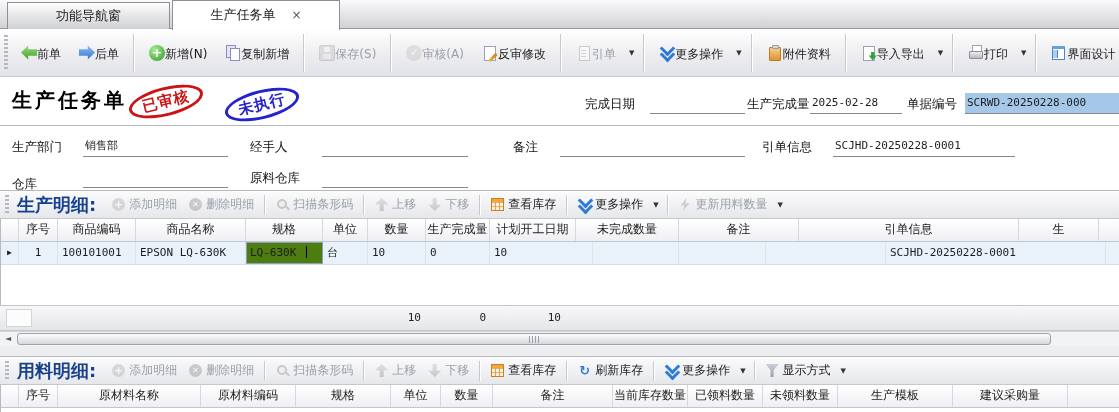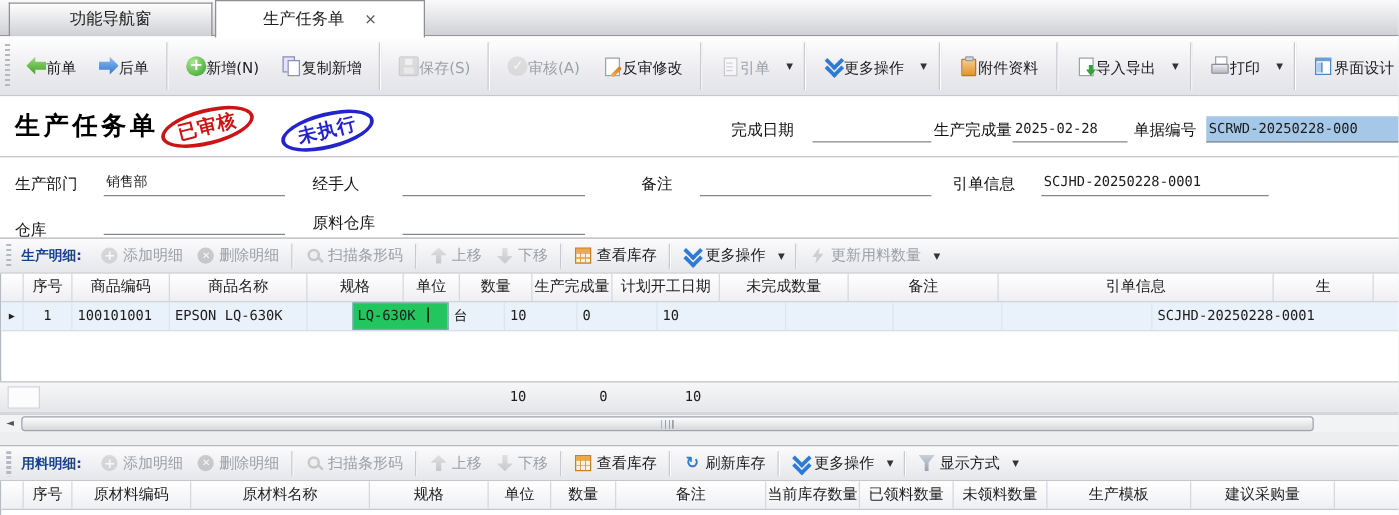--- a/index.html
+++ b/index.html
@@ -79,33 +79,33 @@
   .flabel{position:absolute;font-size:12.5px;color:#111;white-space:nowrap;}
   .fline{position:absolute;height:21px;line-height:20px;border-bottom:1px solid #85878c;font-size:11px;box-sizing:border-box;padding:0 2px;white-space:nowrap;overflow:hidden;}
   .hl{background:#a6c8e8;}
   .mono{font-family:"DejaVu Sans Mono","Liberation Mono",monospace;}
 
   
   .formarea{position:absolute;top:126px;left:0;width:100%;height:64px;background:#fff;}
 
   
   .secbar{position:absolute;left:0;width:100%;height:29px;background:linear-gradient(180deg,#fbfbfc,#e6e7eb);border-top:1px solid #b6bac0;border-bottom:1px solid #c5c7cd;display:flex;align-items:center;box-sizing:border-box;padding-left:3px;}
-  .sectitle{font-weight:bold;color:#17418c;font-size:11px;margin:0 10px 0 4px;white-space:nowrap;}
+  .sectitle{font-weight:bold;color:#17418c;font-size:18px;margin:0 10px 0 4px;white-space:nowrap;}
   .bbtn{display:flex;align-items:center;padding:2px 6px;white-space:nowrap;}
 
   
   .grid{position:absolute;left:0;width:100%;background:#fff;overflow:hidden;border-left:1px solid #b6bac2;box-sizing:border-box;}
   .gh-row{display:flex;height:22px;background:linear-gradient(180deg,#ffffff,#efeff3);border-bottom:1px solid #c2c6ce;}
   .gh-cell{flex:none;box-sizing:border-box;border-right:1px solid #d6d8de;text-align:center;font-size:12px;line-height:21px;overflow:hidden;white-space:nowrap;}
   .g-row{display:flex;height:22px;background:#e9f2fb;border-bottom:1px solid #d4dee8;}
   .g-cell{flex:none;box-sizing:border-box;border-right:1px solid #dde4ec;font-family:"DejaVu Sans Mono","Liberation Mono",monospace;font-size:11px;line-height:21px;padding:0 4px;overflow:hidden;white-space:nowrap;}
   .c-center{text-align:center;}
   .mkcell{display:flex;align-items:center;justify-content:center;padding:0;}
   .marker{font-size:8px;color:#222;line-height:1;}
-  .editing{background:#22c55e;outline:1px solid #8aa0b8;outline-offset:-1px;margin-left:36px;}
+  .editing{background:#4d7c0f;outline:1px solid #8aa0b8;outline-offset:-1px;}
   .caret{display:inline-block;width:1px;height:12px;background:#000;margin-left:10px;vertical-align:-2px;}
 
   
   .sumrow{position:absolute;top:305px;height:26px;width:100%;background:linear-gradient(180deg,#f7f7f8,#e5e6e9);border-top:1px solid #c2c4ca;border-bottom:1px solid #c2c4ca;box-sizing:border-box;}
   .sumbox{position:absolute;left:6px;top:3px;width:26px;height:18px;background:#fcfcfd;border:1px solid #d2d4da;box-sizing:border-box;}
   .sumval{position:absolute;top:5px;width:26px;text-align:right;font-size:11px;}
   .hscroll{position:absolute;top:331px;height:15px;width:100%;background:#f2f3f5;border-top:1px solid #d2d4da;box-sizing:border-box;}
   .sbtn{position:absolute;left:0;top:0;width:16px;height:14px;font-size:8px;color:#555;text-align:center;line-height:14px;}
   .sthumb{position:absolute;left:17px;top:1px;width:1034px;height:12px;background:linear-gradient(180deg,#fdfdfe,#d5d7dc);border:1px solid #9ea2aa;border-radius:3px;box-sizing:border-box;}
   .sgrip{position:absolute;left:50%;top:2px;width:10px;height:7px;transform:translateX(-50%);background:repeating-linear-gradient(90deg,#9aa0a8 0 1px,transparent 1px 3px);}
@@ -374,22 +374,22 @@
           <span class="lbl">显示方式</span>
         </div>
         <span class="dropbtn">▼</span>
       </span>
   </div>
 
   <div class="grid" style="top:385px;height:27px;" id="grid2">
       <div class="gh-row">
         <div class="gh-cell" style="width: 18px;"></div>
         <div class="gh-cell" style="width: 39px;">序号</div>
+        <div class="gh-cell" style="width: 143px;">原材料名称</div>
         <div class="gh-cell" style="width: 95px;">原材料编码</div>
-        <div class="gh-cell" style="width: 143px;">原材料名称</div>
         <div class="gh-cell" style="width: 95px;">规格</div>
         <div class="gh-cell" style="width: 50px;">单位</div>
         <div class="gh-cell" style="width: 52px;">数量</div>
         <div class="gh-cell" style="width: 120px;">备注</div>
         <div class="gh-cell" style="width: 75px;">当前库存数量</div>
         <div class="gh-cell" style="width: 75px;">已领料数量</div>
         <div class="gh-cell" style="width: 75px;">未领料数量</div>
         <div class="gh-cell" style="width: 115px;">生产模板</div>
         <div class="gh-cell" style="width: 115px;">建议采购量</div>
         <div class="gh-cell" style="width: 52px;"></div>

